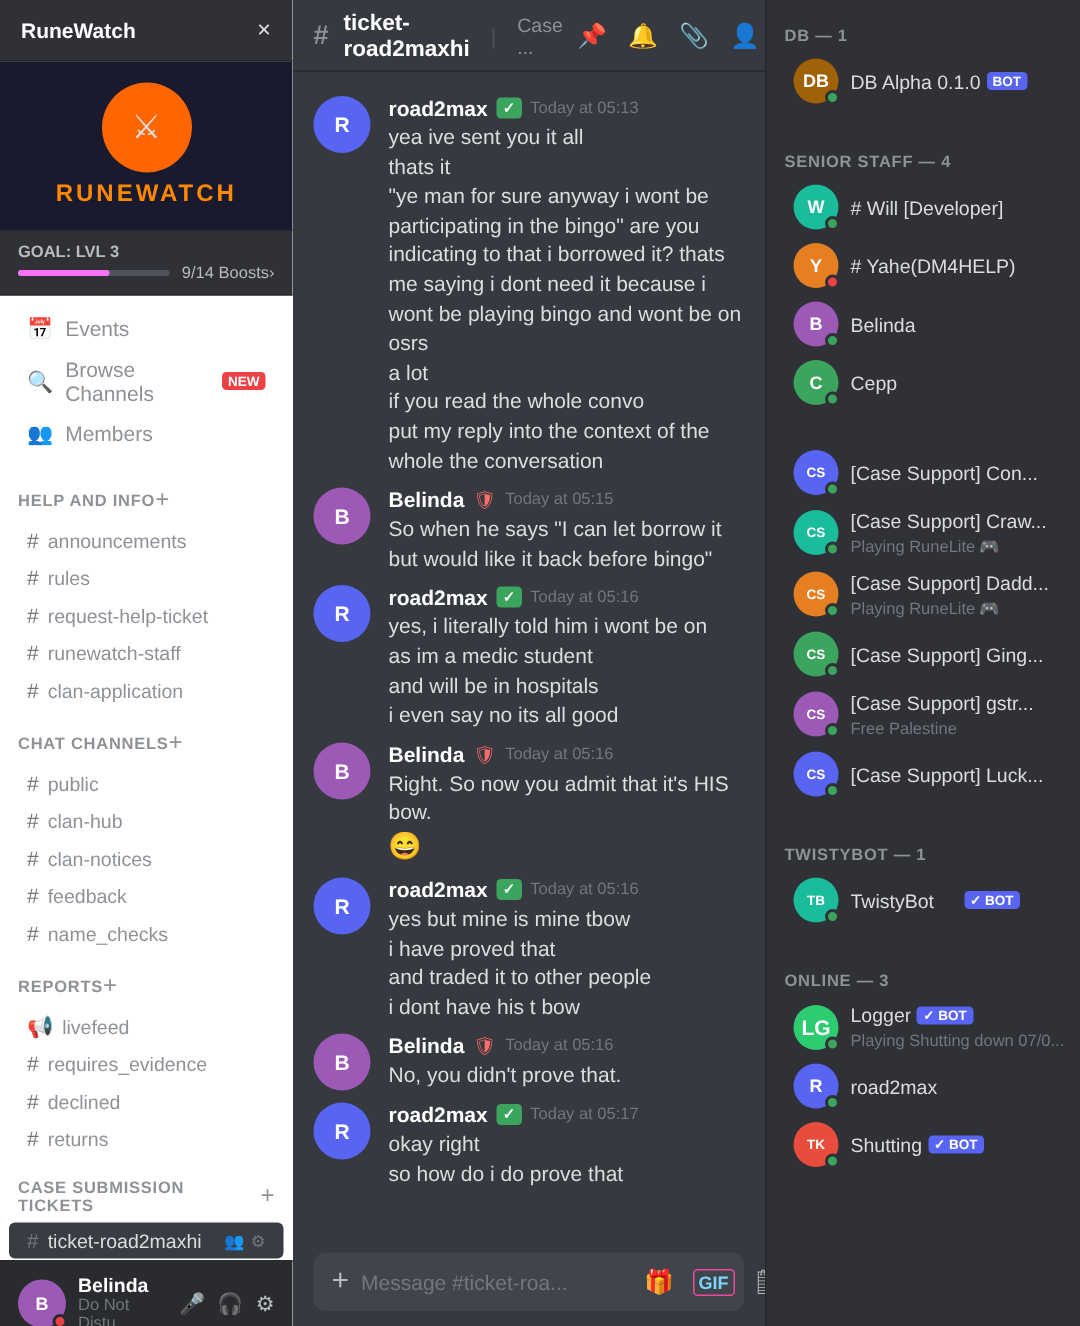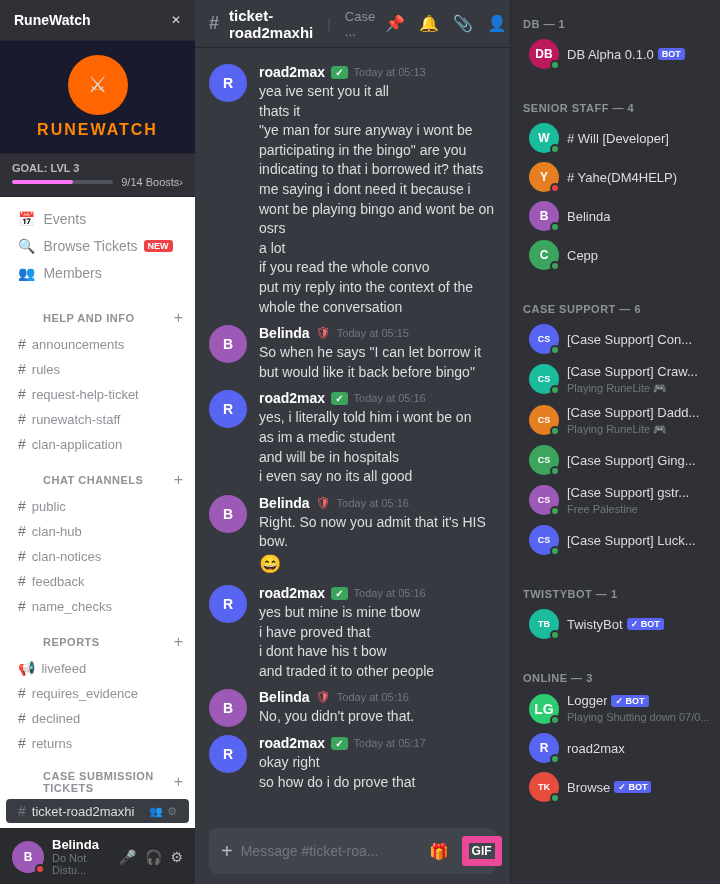--- a/index.html
+++ b/index.html
@@ -21,21 +21,21 @@
     .boost-progress-bg { background: #4f545c; height: 4px; border-radius: 2px; flex: 1; margin-right: 8px; }
     .boost-progress-fill { background: #ff73fa; height: 4px; border-radius: 2px; width: 60%; }
     .boost-count { font-size: 11px; color: #b9bbbe; }
     .boost-chevron { color: #b9bbbe; font-size: 11px; }
 
     .nav-items { padding: 8px 0; }
     .nav-item { display: flex; align-items: center; padding: 5px 12px; cursor: pointer; border-radius: 4px; margin: 1px 6px; color: #8e9297; font-size: 14px; font-weight: 500; }
     .nav-item .nav-icon { margin-right: 8px; font-size: 14px; }
     .nav-item .new-badge { background: #ed4245; color: #fff; font-size: 9px; font-weight: 700; padding: 1px 4px; border-radius: 3px; margin-left: 6px; }
 
-    .section-header { display: flex; align-items: center; justify-content: space-between; padding: 14px 12px 4px; margin-left: 31px; }
+    .section-header { display: flex; align-items: center; padding: 14px 12px 4px; }
     .section-title { font-size: 11px; font-weight: 700; color: #8e9297; text-transform: uppercase; letter-spacing: 0.5px; }
     .section-add { color: #8e9297; cursor: pointer; font-size: 16px; }
 
     .channel-item { display: flex; align-items: center; padding: 4px 12px; cursor: pointer; border-radius: 4px; margin: 1px 6px; color: #8e9297; font-size: 13px; }
     .channel-item.active { background: #393c43; color: #dcddde; }
     .channel-item .ch-icon { margin-right: 6px; font-size: 14px; color: #72767d; }
     .channel-item .ch-extra { margin-left: auto; display: flex; gap: 4px; }
     .ch-extra-icon { font-size: 11px; color: #72767d; }
 
     
@@ -81,21 +81,21 @@
     .members-category { font-size: 11px; font-weight: 700; color: #8e9297; text-transform: uppercase; padding: 8px 12px 4px; letter-spacing: 0.5px; }
     .member-item { display: flex; align-items: center; gap: 8px; padding: 4px 12px; cursor: pointer; border-radius: 4px; margin: 1px 6px; }
     .member-avatar { width: 30px; height: 30px; border-radius: 50%; flex-shrink: 0; display: flex; align-items: center; justify-content: center; font-size: 12px; font-weight: 700; color: #fff; position: relative; }
     .member-status { position: absolute; bottom: -1px; right: -1px; width: 10px; height: 10px; border-radius: 50%; border: 2px solid #2f3136; }
     .status-online { background: #3ba55d; }
     .status-dnd { background: #ed4245; }
     .member-info { flex: 1; min-width: 0; }
     .member-name { font-size: 13px; color: #dcddde; font-weight: 500; white-space: nowrap; overflow: hidden; text-overflow: ellipsis; }
     .member-sub { font-size: 11px; color: #72767d; white-space: nowrap; overflow: hidden; text-overflow: ellipsis; }
     .bot-badge { background: #5865f2; color: #fff; font-size: 9px; font-weight: 700; padding: 1px 4px; border-radius: 3px; }
-    .av-db { background: #be185d; }
+    .av-db { background: #a16207; }
     .av-logger { background: #2ecc71; }
     .av-tickets { background: #e74c3c; }
   </style>
 </head>
 <body>
 
 <div class="sidebar">
 
   <div class="server-header">
     <span class="server-name">RuneWatch</span>
@@ -120,21 +120,21 @@
     </div>
   </div>
 
   <div class="nav-items">
     <div class="nav-item">
       <span class="nav-icon">📅</span>
       <span>Events</span>
     </div>
     <div class="nav-item">
       <span class="nav-icon">🔍</span>
-      <span>Browse Tickets</span>
+      <span>Browse Channels</span>
       <span class="new-badge">NEW</span>
     </div>
     <div class="nav-item">
       <span class="nav-icon">👥</span>
       <span>Members</span>
     </div>
   </div>
 
   <div class="section-header">
     <span class="section-title">HELP AND INFO</span>
@@ -292,22 +292,22 @@
       <div class="avatar av-blue">R</div>
       <div class="message-content">
         <div class="message-header">
           <span class="message-author">road2max</span>
           <span class="author-badge green">✓</span>
           <span class="message-timestamp">Today at 05:16</span>
         </div>
         <div class="message-text">
           <span class="cont">yes but mine is mine tbow</span>
           <span class="cont">i have proved that</span>
+          <span class="cont">and traded it to other people</span>
           <span class="cont">i dont have his t bow</span>
-          <span class="cont">and traded it to other people</span>
         </div>
       </div>
     </div>
 
     <div class="message-group">
       <div class="avatar av-purple">B</div>
       <div class="message-content">
         <div class="message-header">
           <span class="message-author">Belinda</span>
           <span class="mod-icon">🛡</span>
@@ -335,21 +335,21 @@
     </div>
 
   </div>
 
   <div class="chat-input-area">
     <div class="chat-input-wrapper">
       <span class="input-plus">+</span>
       <input type="text" class="chat-input" placeholder="Message #ticket-roa..." style="">
       <div class="input-icons">
         <span class="input-icon-btn">🎁</span>
-        <span class="input-icon-btn" style="font-size:12px;font-weight:700;color:#ffffff;border:7px solid #ec4899;padding:1px 3px;border-radius:3px;">GIF</span>
+        <span class="input-icon-btn" style="font-size:12px;font-weight:700;color:#7dd3fc;border:1px solid #ec4899;padding:1px 3px;border-radius:3px;">GIF</span>
         <span class="input-icon-btn">🗒</span>
 
       </div>
     </div>
   </div>
 </div>
 
 <div class="right-sidebar">
 
   <div class="members-section">
@@ -402,21 +402,20 @@
         C
         <div class="member-status status-online"></div>
       </div>
       <div class="member-info">
         <span class="member-name">Cepp</span>
       </div>
     </div>
   </div>
 
   <div class="members-section">
-    <div class="members-category">CASE SUPPORT — 6</div>
     <div class="member-item">
       <div class="member-avatar av-blue" style="font-size:9px;">CS
         <div class="member-status status-online"></div>
       </div>
       <div class="member-info">
         <span class="member-name">[Case Support] Con...</span>
       </div>
     </div>
     <div class="member-item">
       <div class="member-avatar av-teal" style="font-size:9px;">CS
@@ -463,21 +462,21 @@
     </div>
   </div>
 
   <div class="members-section">
     <div class="members-category">TWISTYBOT — 1</div>
     <div class="member-item">
       <div class="member-avatar av-teal" style="font-size:9px;">TB
         <div class="member-status status-online"></div>
       </div>
       <div class="member-info">
-        <div style="display:flex;align-items:center;gap:4px;">
+        <div style="display:flex;align-items:center;gap:20px;">
           <span class="member-name">TwistyBot</span>
           <span class="bot-badge">✓ BOT</span>
         </div>
       </div>
     </div>
   </div>
 
   <div class="members-section">
     <div class="members-category">ONLINE — 3</div>
     <div class="member-item">
@@ -499,19 +498,19 @@
       <div class="member-info">
         <span class="member-name">road2max</span>
       </div>
     </div>
     <div class="member-item">
       <div class="member-avatar av-tickets" style="font-size:9px;">TK
         <div class="member-status status-online"></div>
       </div>
       <div class="member-info">
         <div style="display:flex;align-items:center;gap:4px;">
-          <span class="member-name">Browse</span>
+          <span class="member-name">Shutting</span>
           <span class="bot-badge">✓ BOT</span>
         </div>
       </div>
     </div>
   </div>
 </div>
 
 </body></html>

